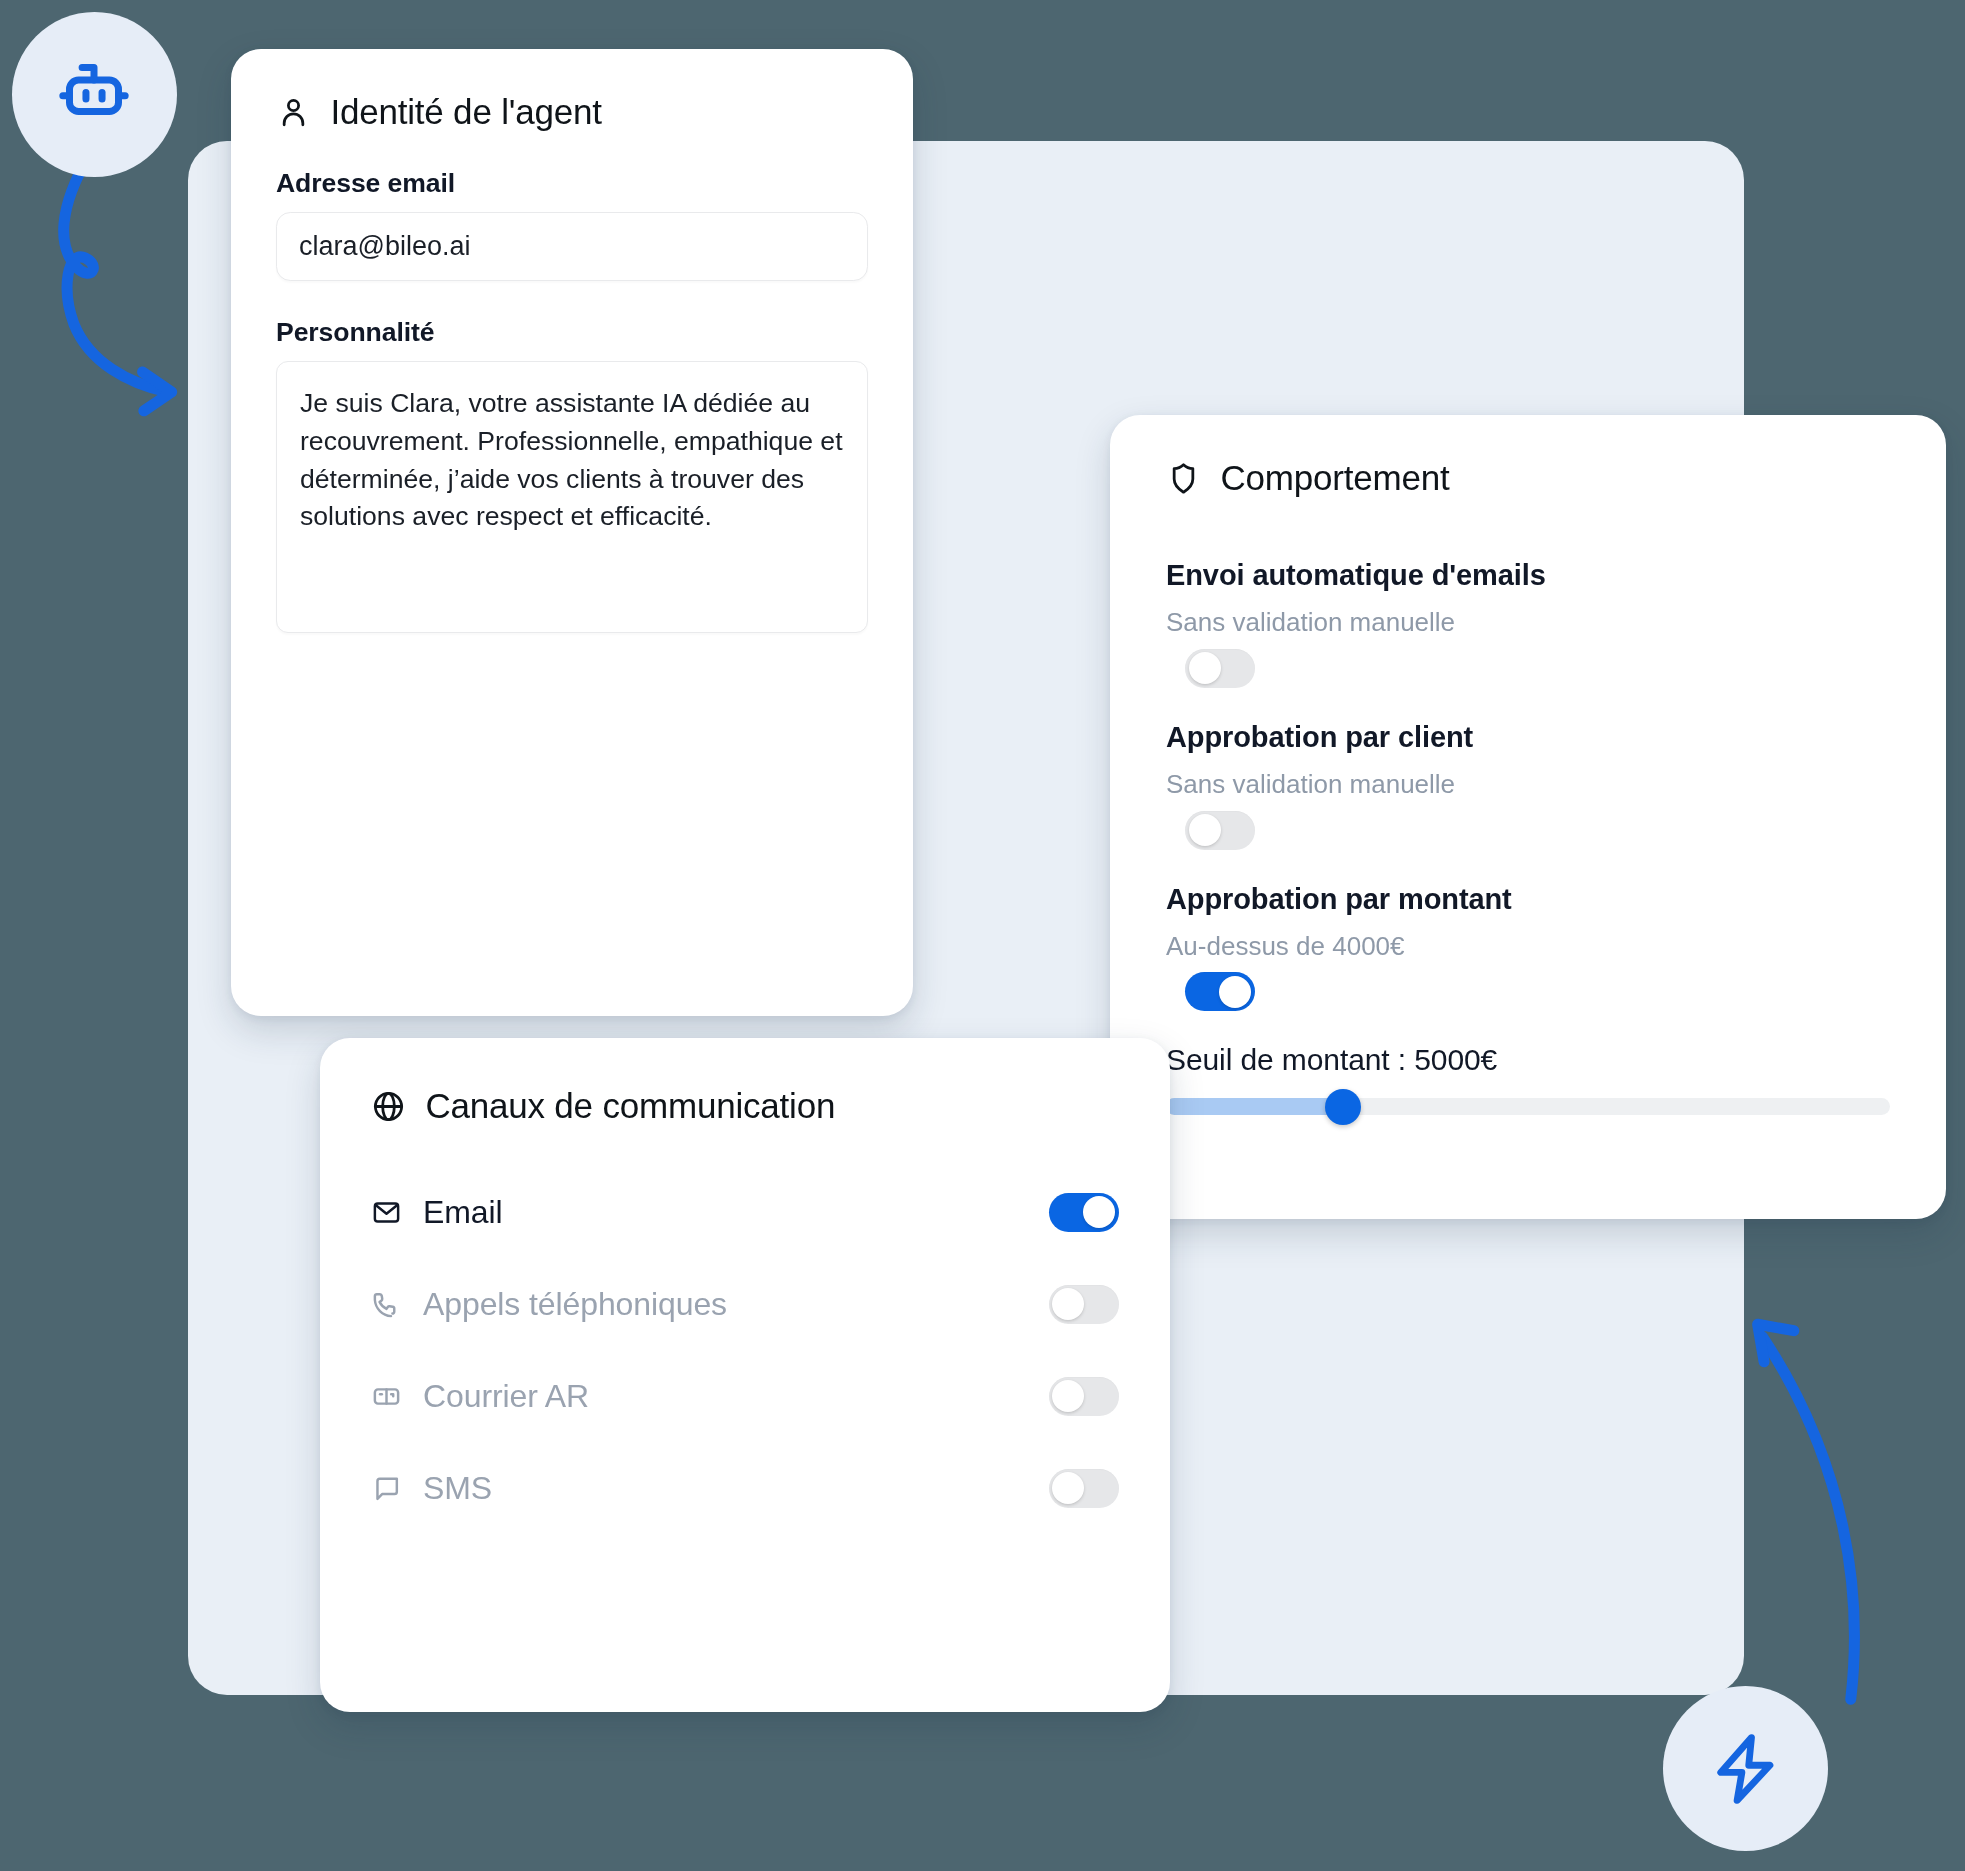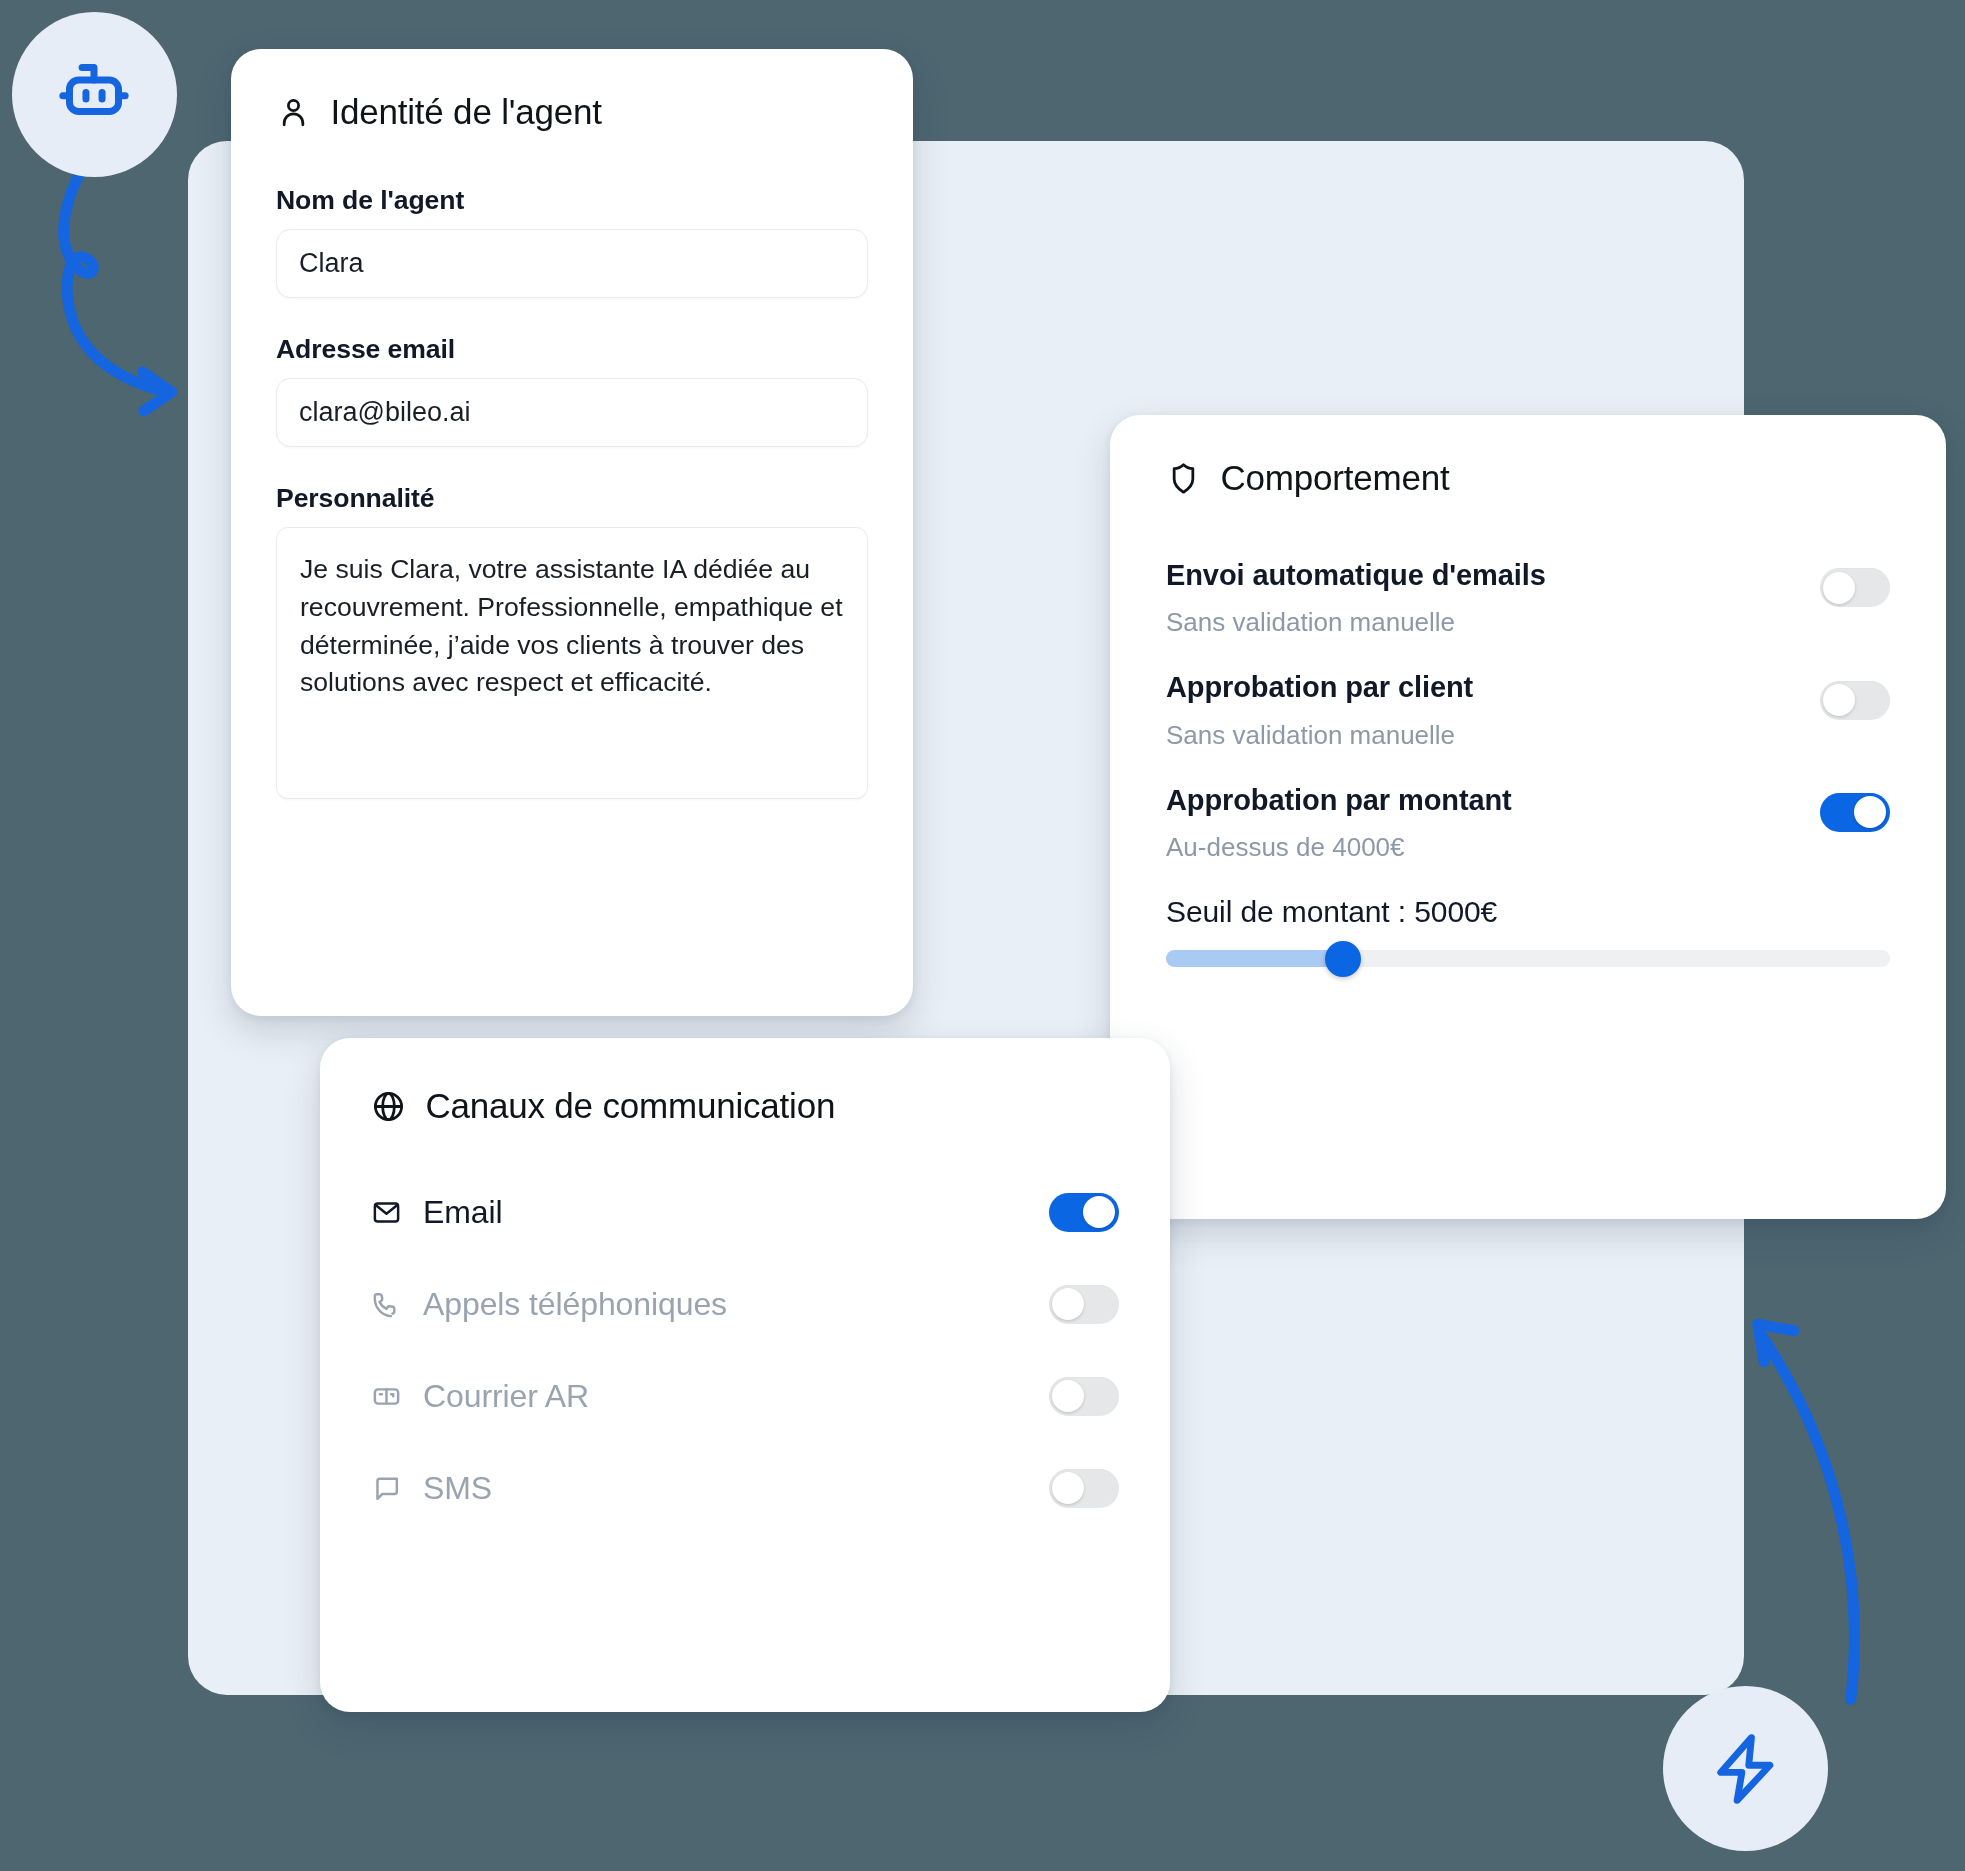--- a/index.html
+++ b/index.html
@@ -84,20 +84,21 @@
   .chan-icon { flex: 0 0 auto; width: 34px; margin-right: 18px; display: flex; align-items:center; }
   .chan-label { font-size: 32px; color: #111827; letter-spacing: -0.1px; }
   .chan-row.off .chan-label { color: #9aa3b0; }
   .chan-spacer { flex: 1 1 auto; }
 
   
   .beh-list { margin-top: 60px; }
   .beh-row {
     display: flex; align-items: flex-start;
     margin-bottom: 32px;
+    flex-direction: column;
   }
   .beh-texts { flex: 1 1 auto; }
   .beh-title {
     font-size: 29px; font-weight: 700; color: #111827;
     letter-spacing: -0.1px; line-height: 1.18;
   }
   .beh-sub {
     font-size: 26px; color: #8e99a8; margin-top: 15px; line-height: 1.2;
   }
   .beh-toggle-cell { flex: 0 0 auto; padding-top: 10.4px; margin-left: 19.4px; }
@@ -172,24 +173,20 @@
 
   <div class="card" id="card-identity">
     <div class="card-head">
       <svg class="head-icon" width="35" height="35" viewBox="0 0 24 24" fill="none" stroke="#0f1419" stroke-width="1.9" stroke-linecap="round" stroke-linejoin="round">
         <circle cx="12" cy="7.2" r="3.5"></circle>
         <path d="M5.6 20.4 v-1.1 a6.4 6.4 0 0 1 12.8 0 v1.1"></path>
       </svg>
       <div class="ttl">Identité de l'agent</div>
     </div>
 
-    <div class="field first">
-      <div class="field-label">Nom de l'agent</div>
-      <div class="field-box">Clara</div>
-    </div>
 
     <div class="field">
       <div class="field-label">Adresse email</div>
       <div class="field-box">clara@bileo.ai</div>
     </div>
 
     <div class="field">
       <div class="field-label">Personnalité</div>
       <div class="field-box area">Je suis Clara, votre assistante IA dédiée au recouvrement. Professionnelle, empathique et déterminée, j’aide vos clients à trouver des solutions avec respect et efficacité.</div>
     </div>

